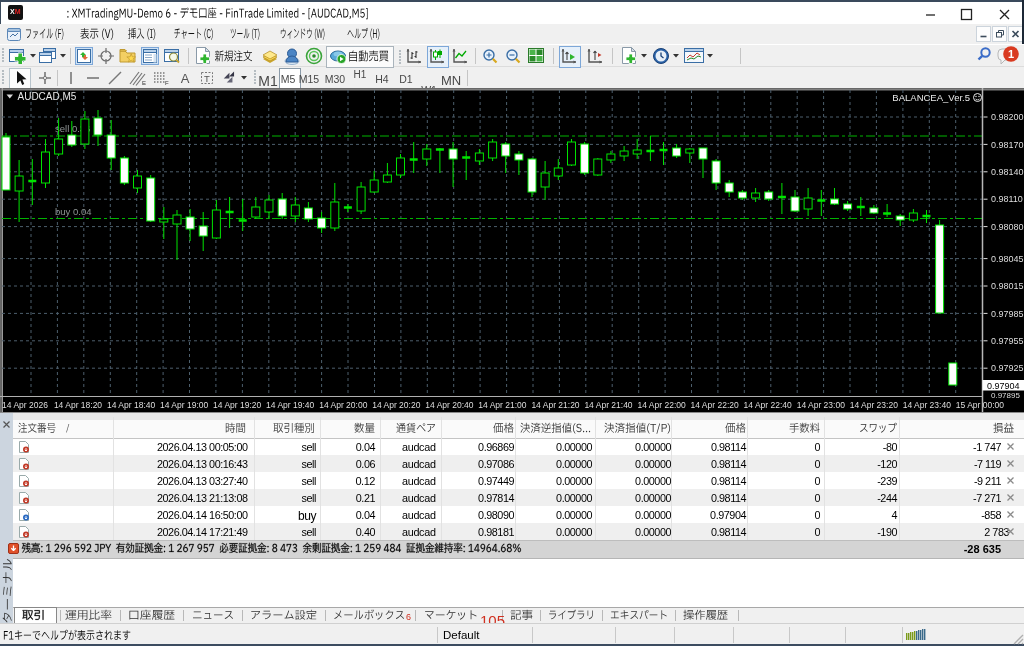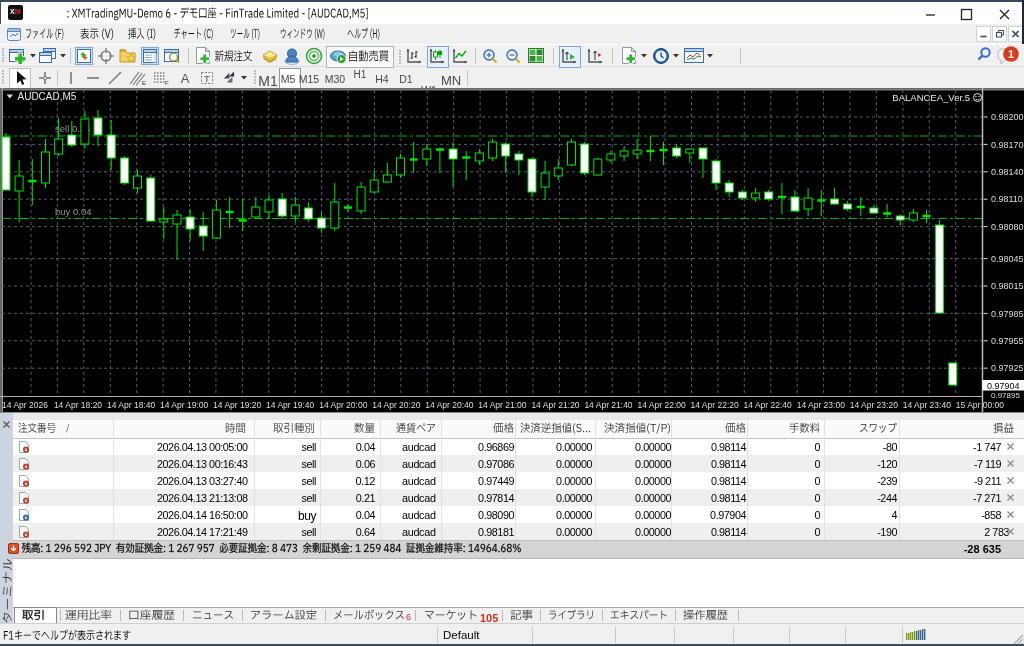--- a/index.html
+++ b/index.html
@@ -639,21 +639,21 @@
 <svg style="position:absolute;left:1006px;top:510px" width="9" height="9" viewBox="0 0 9 9">
       <path d="M1.5 1.5 l6 6 M7.5 1.5 l-6 6" stroke="#8a8a8a" stroke-width="1.3"></path>
     </svg>
 <svg style="position:absolute;left:18px;top:526px" width="12" height="12" viewBox="0 0 12 12">
       <path d="M1.5 0.5 h6 l3 3 v8 h-9 z" fill="#fff" stroke="#9aa"></path>
       <circle cx="8" cy="8.5" r="3" fill="#c23a28"></circle>
       <path d="M8 7 v3 M8 10 l-1.2-1.2 M8 10 l1.2-1.2" stroke="#fff" stroke-width="0.9" fill="none"></path>
     </svg>
 <div style="position:absolute;right:776.5px;top:525.5px;font-size:10.8px;color:#000;white-space:nowrap;letter-spacing:-0.45px">2026.04.14 17:21:49</div>
 <div style="position:absolute;right:708px;top:525.5px;font-size:10.8px;color:#000;white-space:nowrap;letter-spacing:-0.45px">sell</div>
-<div style="position:absolute;right:649px;top:525.5px;font-size:10.8px;color:#000;white-space:nowrap;letter-spacing:-0.45px">0.64</div>
+<div style="position:absolute;right:649px;top:525.5px;font-size:10.8px;color:#000;white-space:nowrap;letter-spacing:-0.45px">0.40</div>
 <div style="position:absolute;right:510px;top:525.5px;font-size:10.8px;color:#000;white-space:nowrap;letter-spacing:-0.45px">0.98181</div>
 <div style="position:absolute;right:432px;top:525.5px;font-size:10.8px;color:#000;white-space:nowrap;letter-spacing:-0.45px">0.00000</div>
 <div style="position:absolute;right:353px;top:525.5px;font-size:10.8px;color:#000;white-space:nowrap;letter-spacing:-0.45px">0.00000</div>
 <div style="position:absolute;right:278px;top:525.5px;font-size:10.8px;color:#000;white-space:nowrap;letter-spacing:-0.45px">0.98114</div>
 <div style="position:absolute;right:204px;top:525.5px;font-size:10.8px;color:#000;white-space:nowrap;letter-spacing:-0.45px">0</div>
 <div style="position:absolute;right:127px;top:525.5px;font-size:10.8px;color:#000;white-space:nowrap;letter-spacing:-0.45px">-190</div>
 <div style="position:absolute;right:15px;top:525.5px;font-size:10.8px;color:#000;white-space:nowrap;letter-spacing:-0.45px">2 783</div>
 <div style="position:absolute;left:402px;top:525.5px;font-size:10.8px;color:#000;white-space:nowrap;letter-spacing:-0.3px">audcad</div>
 <svg style="position:absolute;left:1006px;top:527px" width="9" height="9" viewBox="0 0 9 9">
       <path d="M1.5 1.5 l6 6 M7.5 1.5 l-6 6" stroke="#8a8a8a" stroke-width="1.3"></path>
@@ -672,21 +672,21 @@
 <div style="position:absolute;left:183px;top:610px;width:1px;height:11px;background:#b8b8b8"></div>
 <div style="position:absolute;left:242px;top:610px;width:1px;height:11px;background:#b8b8b8"></div>
 <div style="position:absolute;left:325px;top:610px;width:1px;height:11px;background:#b8b8b8"></div>
 <div style="position:absolute;left:415px;top:610px;width:1px;height:11px;background:#b8b8b8"></div>
 <div style="position:absolute;left:502px;top:610px;width:1px;height:11px;background:#b8b8b8"></div>
 <div style="position:absolute;left:540px;top:610px;width:1px;height:11px;background:#b8b8b8"></div>
 <div style="position:absolute;left:602px;top:610px;width:1px;height:11px;background:#b8b8b8"></div>
 <div style="position:absolute;left:675px;top:610px;width:1px;height:11px;background:#b8b8b8"></div>
 <div style="position:absolute;left:738px;top:610px;width:1px;height:11px;background:#b8b8b8"></div>
 <div style="position:absolute;left:406px;top:612px;font-size:9px;color:#d03020;white-space:nowrap;">6</div>
-<div style="position:absolute;left:480px;top:612px;font-size:11px;color:#d03020;white-space:nowrap;font-weight:bold;">105</div>
+<div style="position:absolute;left:480px;top:612px;font-size:15px;color:#d03020;white-space:nowrap;">105</div>
 <div style="position:absolute;left:0;top:623px;width:1024px;height:23px;background:#f0f0f0;border-top:1px solid #d0d0d0"></div>
 <div style="position:absolute;left:437px;top:627px;width:1px;height:16px;background:#c8c8c8"></div>
 <div style="position:absolute;left:532px;top:627px;width:1px;height:16px;background:#c8c8c8"></div>
 <div style="position:absolute;left:615px;top:627px;width:1px;height:16px;background:#c8c8c8"></div>
 <div style="position:absolute;left:674px;top:627px;width:1px;height:16px;background:#c8c8c8"></div>
 <div style="position:absolute;left:733px;top:627px;width:1px;height:16px;background:#c8c8c8"></div>
 <div style="position:absolute;left:789px;top:627px;width:1px;height:16px;background:#c8c8c8"></div>
 <div style="position:absolute;left:845px;top:627px;width:1px;height:16px;background:#c8c8c8"></div>
 <div style="position:absolute;left:902px;top:627px;width:1px;height:16px;background:#c8c8c8"></div>
 <div style="position:absolute;left:443px;top:629px;font-size:11.5px;color:#000;white-space:nowrap;">Default</div>

